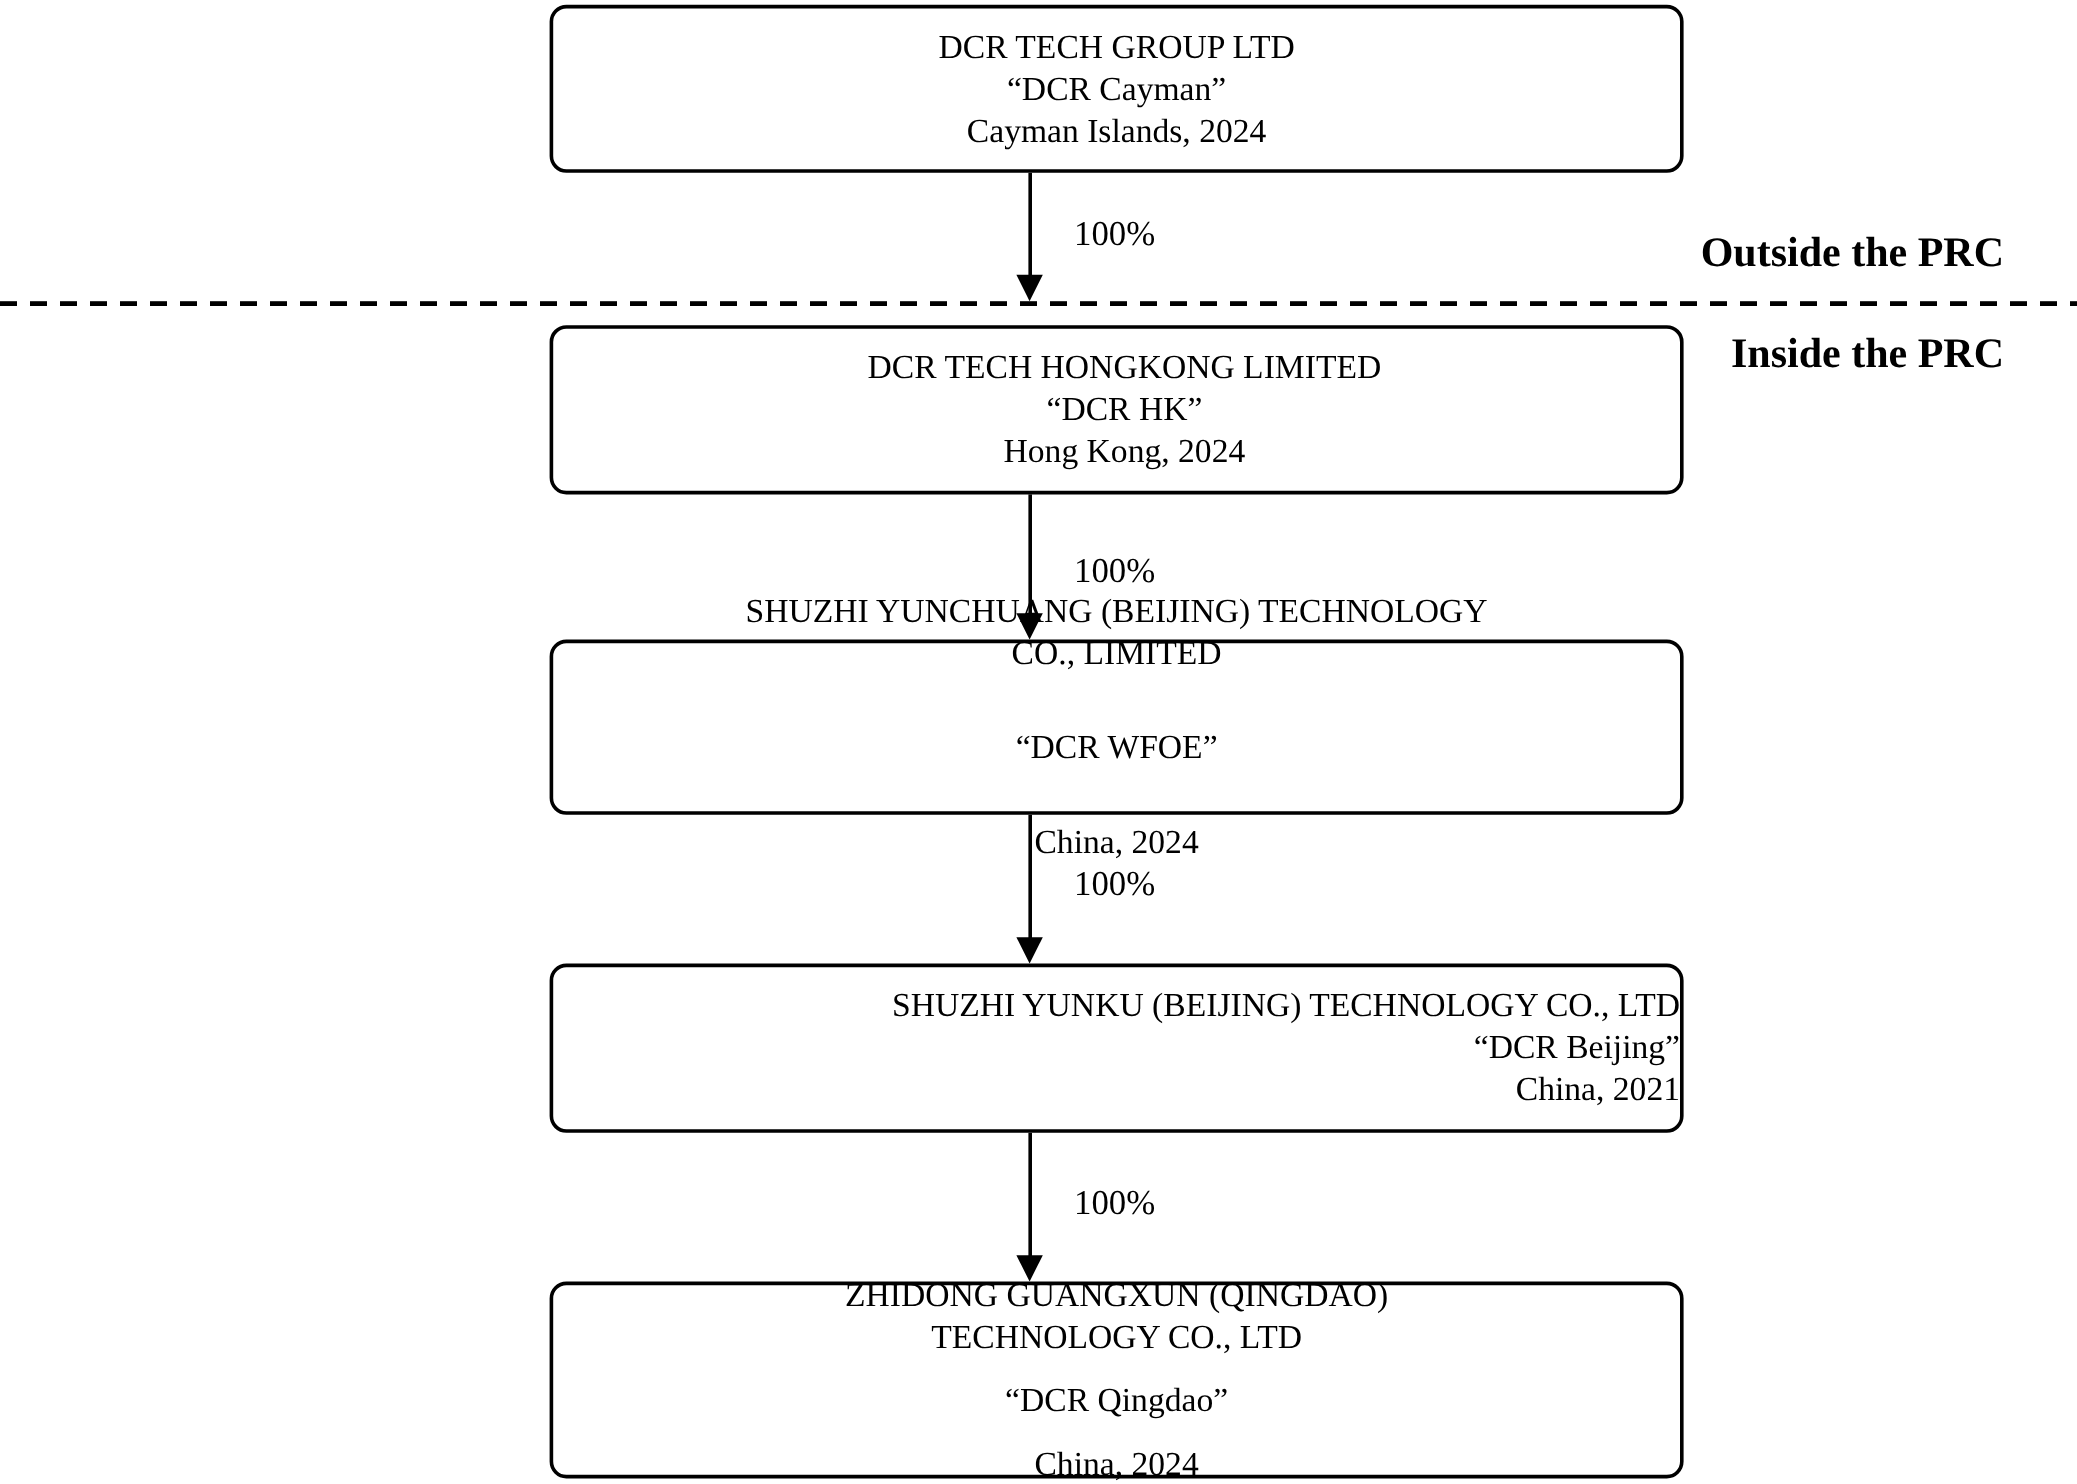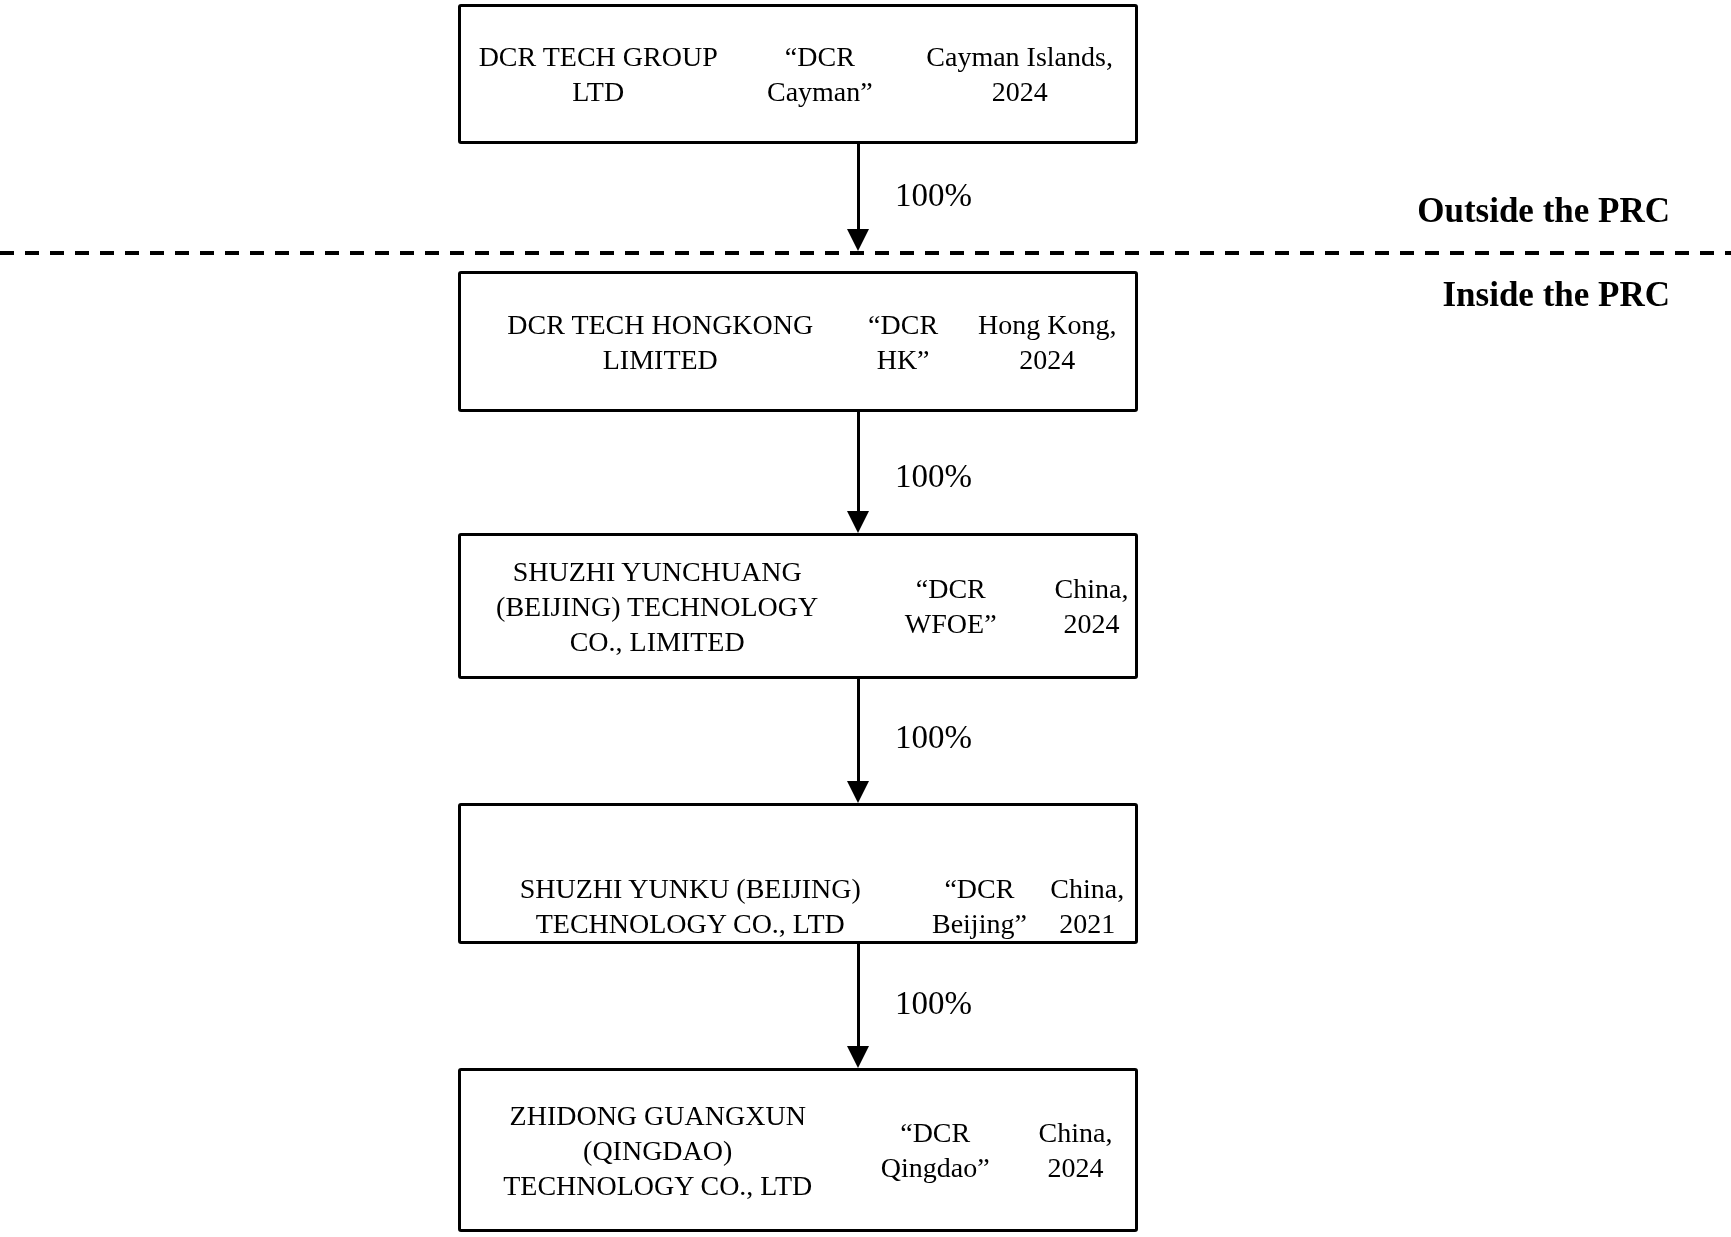--- a/index.html
+++ b/index.html
@@ -14,39 +14,39 @@
     background: #ffffff;
     color: #000000;
     font-family: "Liberation Serif", "DejaVu Serif", serif;
     overflow: hidden;
   }
 
   
   .entity-box {
     position: absolute;
     left: 458px;
-    width: 680px;
+    width: 945px;
     box-sizing: border-box;
     border: 3px solid #000000;
-    border-radius: 3px;
+    border-radius: 14px;
     display: flex;
-    flex-direction: row;
+    flex-direction: column;
     justify-content: center;
     align-items: center;
     text-align: center;
     font-size: 28px;
     line-height: 35px;
     background: #ffffff;
   }
   .entity-name { white-space: pre-line; }
   .box-1 { top: 4px;    height: 140px; }
   .box-2 { top: 271px;  height: 141px; padding-left: 13px; }
   .box-3 { top: 533px;  height: 146px; gap: 44px; }
   .box-4 { top: 803px;  height: 141px; align-items: flex-end; }
-  .box-5 { top: 1068px; height: 164px; }
+  .box-5 { top: 1068px; height: 164px; gap: 18px; }
 
   
   .arrow {
     position: absolute;
     left: 847px;          
     width: 22px;
   }
   .arrow-1 { top: 144px; height: 107px; }
   .arrow-2 { top: 412px; height: 121px; }
   .arrow-3 { top: 679px; height: 124px; }
@@ -67,21 +67,21 @@
     height: 0;
     border-left: 11px solid transparent;
     border-right: 11px solid transparent;
     border-top: 22px solid #000000;
   }
 
   
   .pct-label {
     position: absolute;
     left: 895px;
-    font-size: 33px;
+    font-size: 29px;
     line-height: 29px;
   }
   .pct-1 { top: 181px; }
   .pct-2 { top: 462px; }
   .pct-3 { top: 723px; }
   .pct-4 { top: 989px; }
 
   
   .prc-divider {
     position: absolute;

